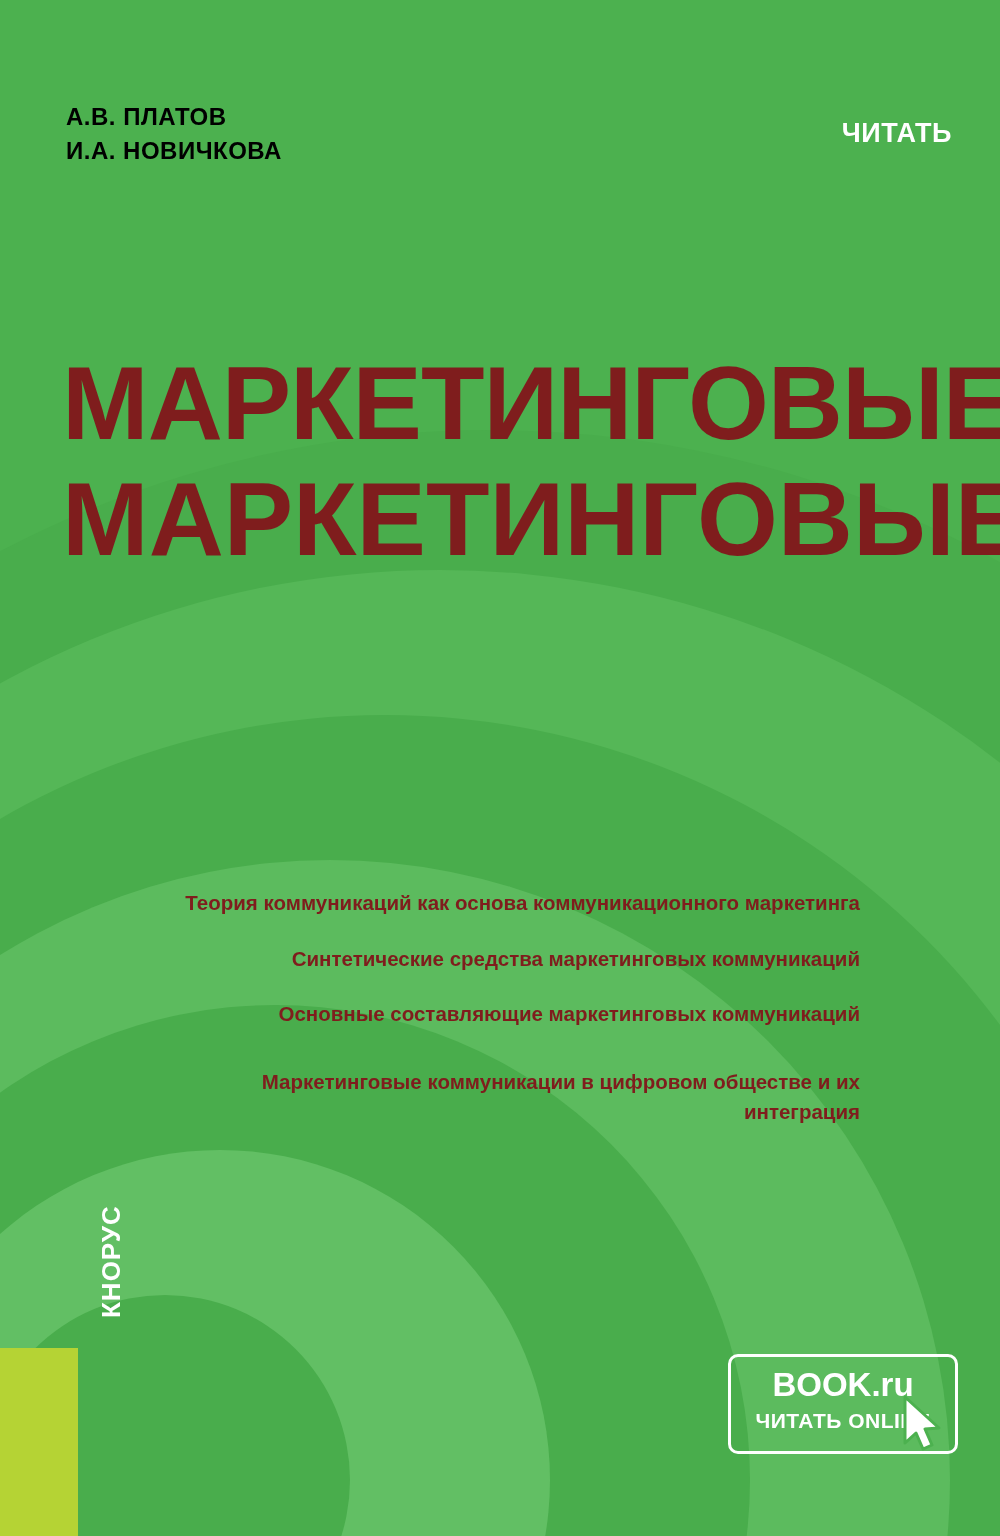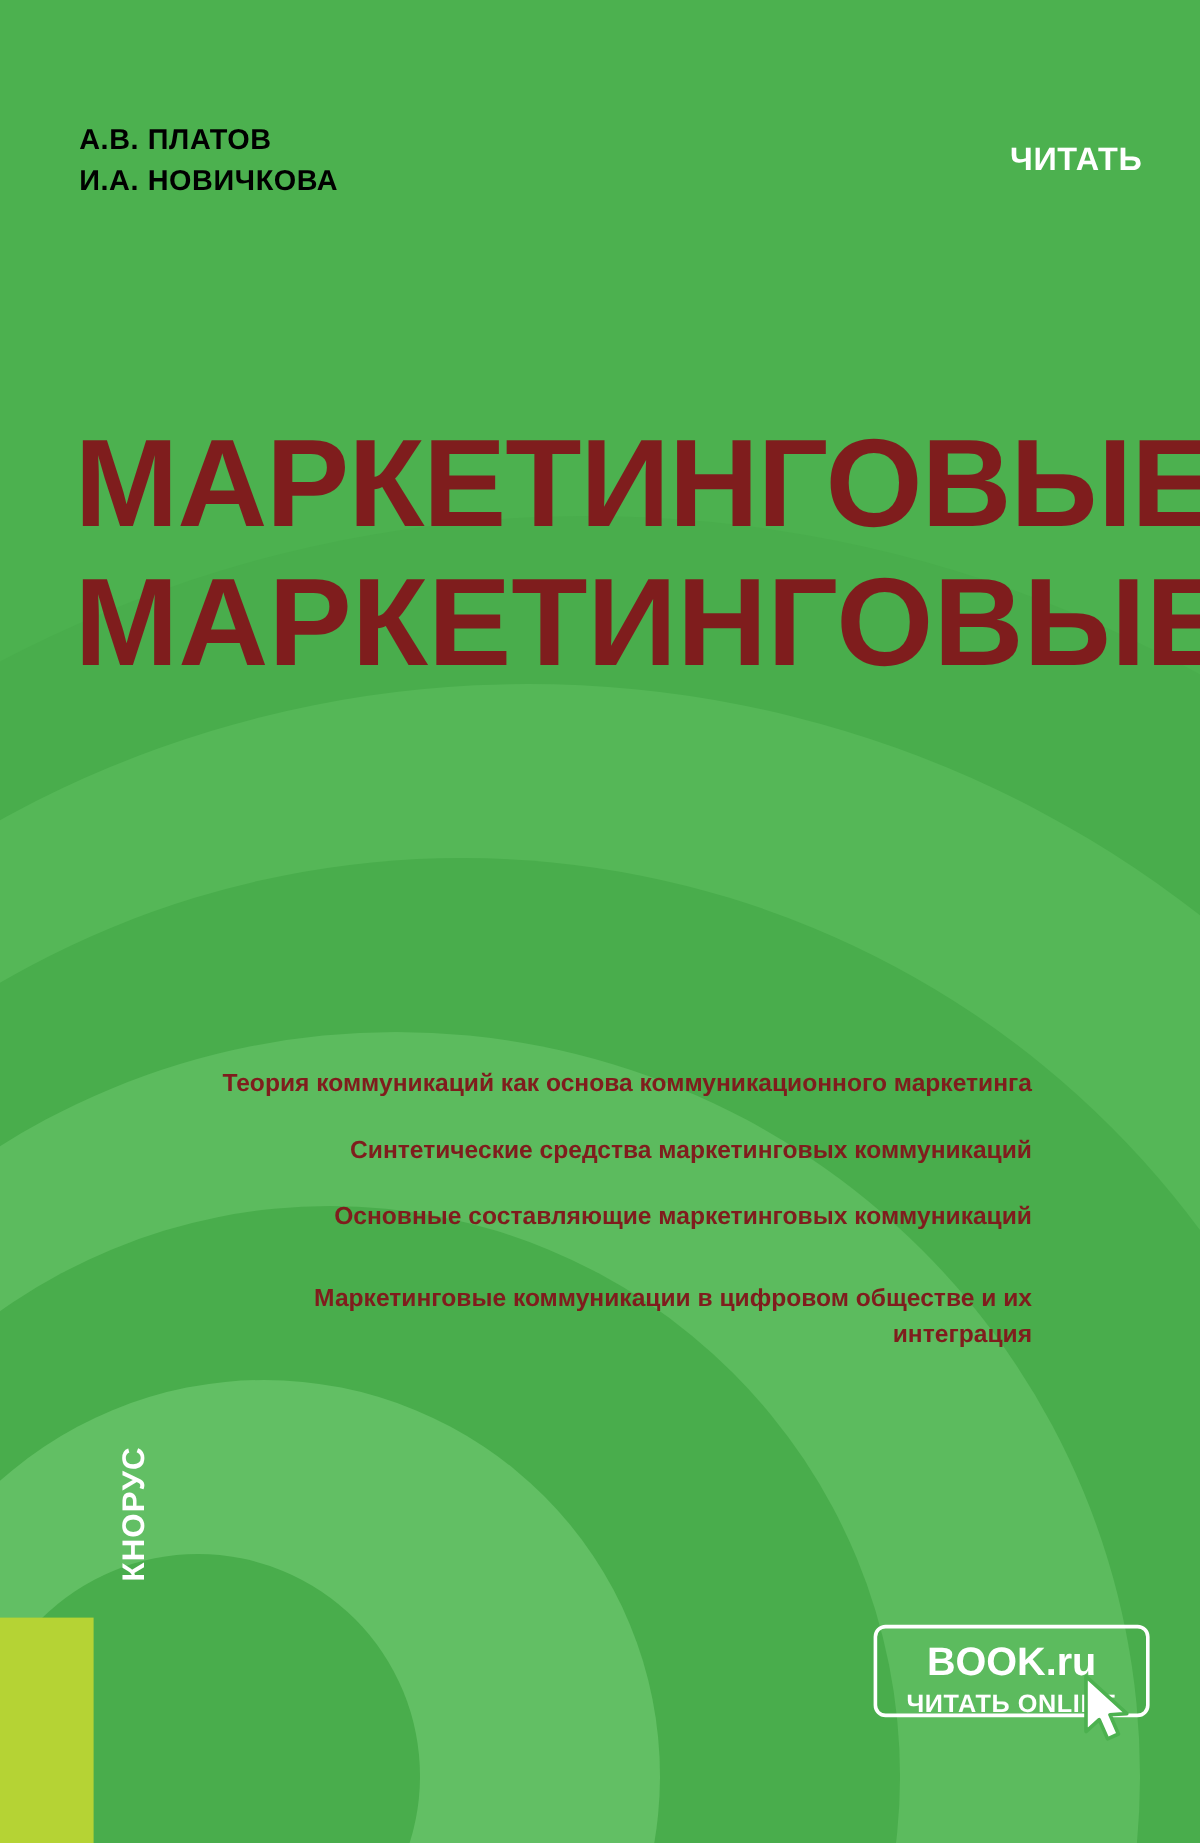--- a/index.html
+++ b/index.html
@@ -104,21 +104,21 @@
     transform-origin: left top;
     white-space: nowrap;
   }
 
   
   .badge {
     position: absolute;
     right: 42px;
     top: 1354px;
     width: 230px;
-    height: 77px;
+    height: 100px;
     border: 3px solid #ffffff;
     border-radius: 10px;
     box-sizing: border-box;
   }
   .badge-title {
     position: absolute;
     left: 0; right: 0;
     top: 9px;
     text-align: center;
     color: #ffffff;

